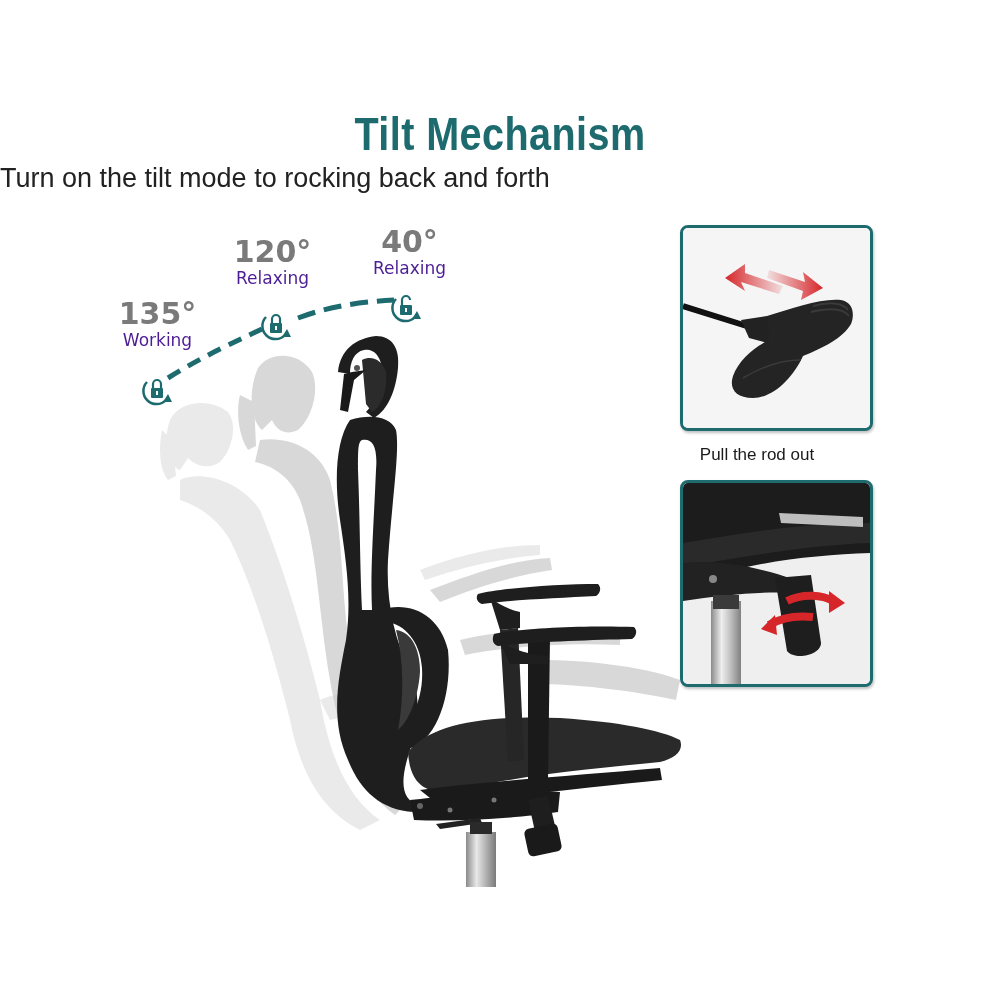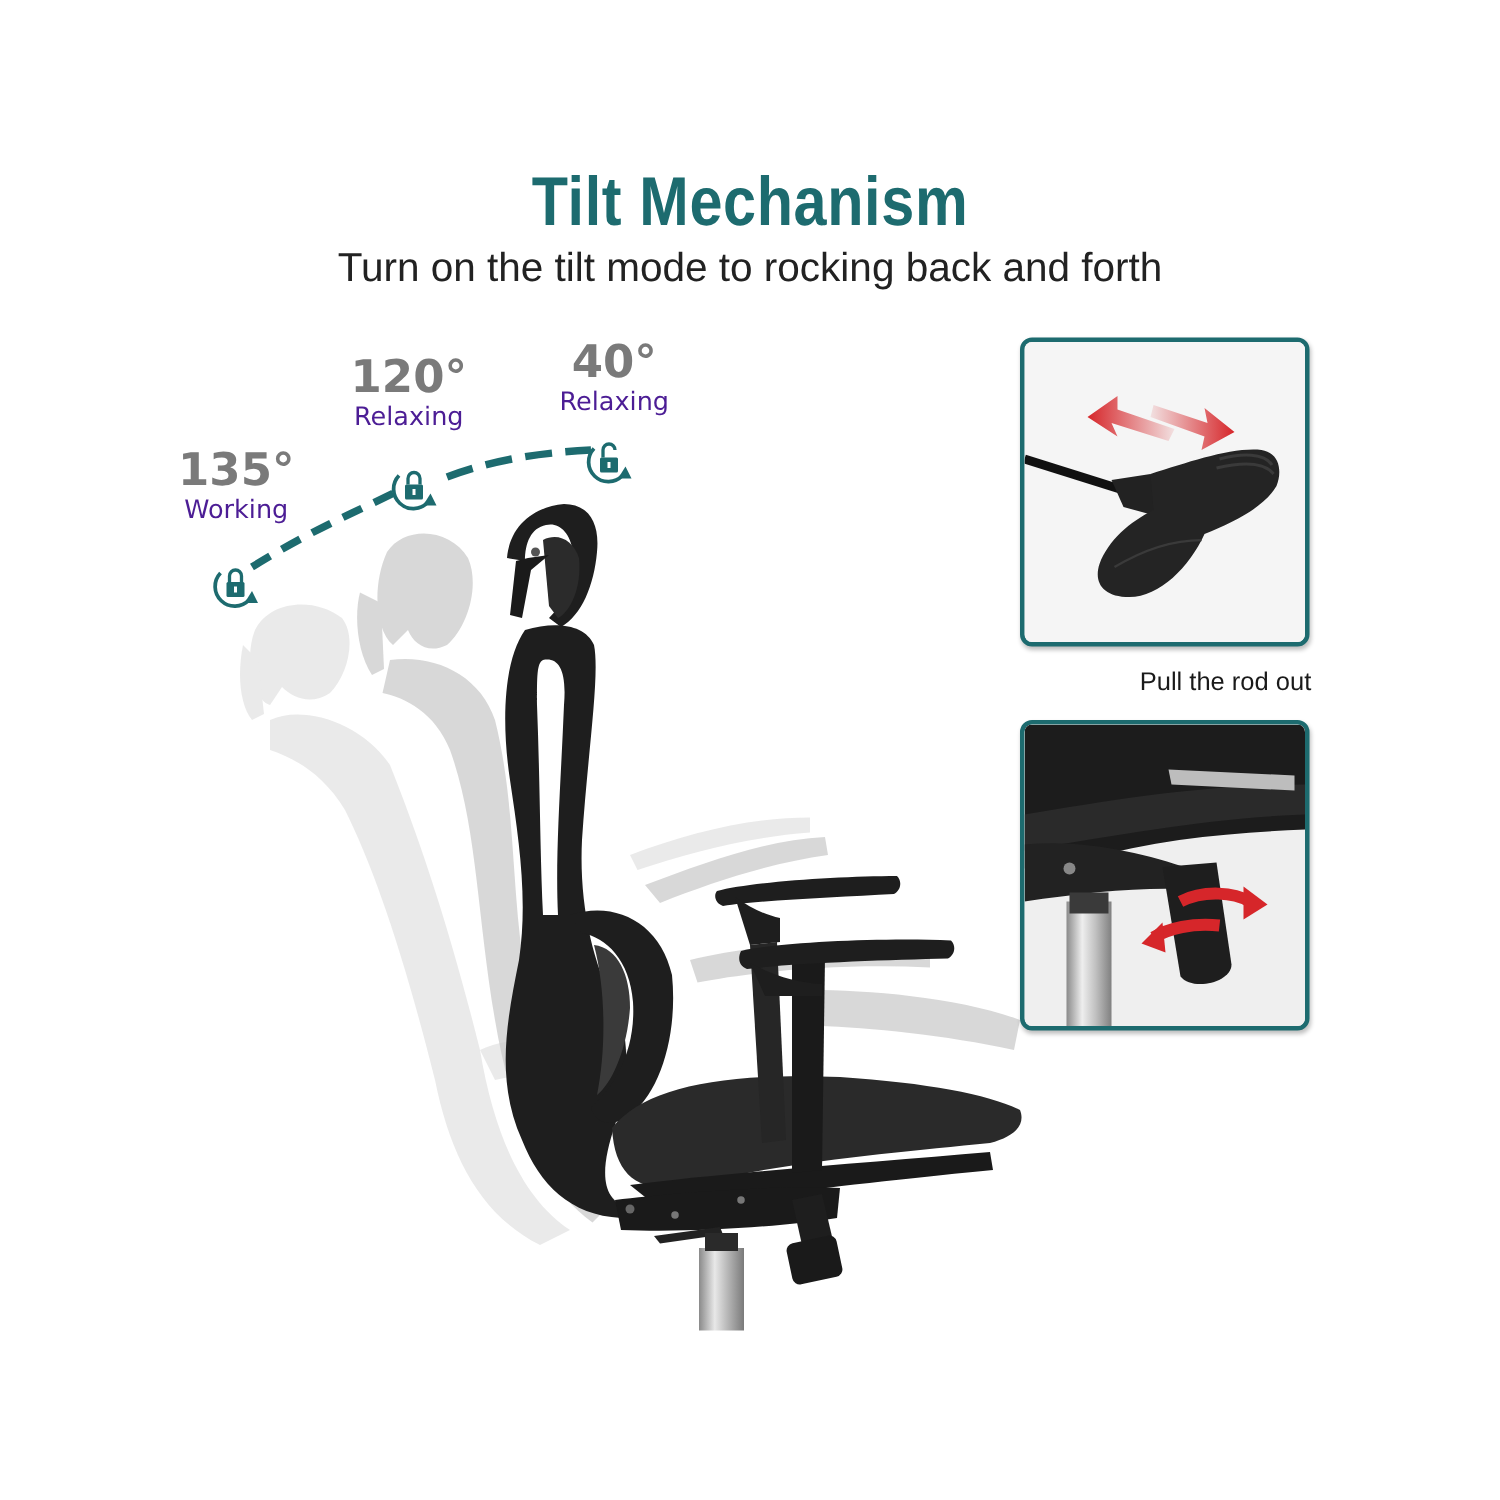--- a/index.html
+++ b/index.html
@@ -4,21 +4,21 @@
 <style>
   html, body { margin: 0; padding: 0; background: #ffffff; }
   body { width: 1000px; height: 1000px; position: relative; overflow: hidden; font-family: "Liberation Sans", sans-serif; }
   .title {
     position: absolute; left: 0; width: 1000px; top: 104px; text-align: center;
     font-family: "Liberation Sans", sans-serif; font-weight: 700; font-size: 46px;
     color: #1d6b6f; letter-spacing: 0.5px; transform: scaleX(0.86); transform-origin: center;
     line-height: 60px;
   }
   .subtitle {
-    position: absolute; left: 0; width: 1000px; top: 160px; text-align: center;
+    position: absolute; left: 0; width: 1000px; top: 160px; text-align: left;
     font-size: 27px; color: #222222; line-height: 36px;
   }
   .angle-group { position: absolute; text-align: center; color: #333; }
   .angle-num { font-size: 30px; color: #7a7a7a; line-height: 32px; font-family: "DejaVu Sans", sans-serif; font-weight: 700; }
   .angle-lbl { font-size: 17px; color: #4c1d95; line-height: 20px; font-family: "DejaVu Sans", sans-serif; }
   .scene { position: absolute; left: 0; top: 0; width: 1000px; height: 1000px; }
   .frame {
     position: absolute; border: 3px solid #1d6b6f; border-radius: 8px; overflow: hidden;
     box-shadow: 1px 2px 3px rgba(0,0,0,0.25); background: #f4f4f4;
   }
@@ -161,21 +161,21 @@
       <polygon points="140,60 118,72 120,63 84,50 86,42 122,54 120,44" fill="url(#arrR)"></polygon>
     </g>
     <path d="M0,78 L70,100" stroke="#111" stroke-width="6"></path>
     <path d="M58,92 L84,88 L96,100 L88,116 L66,110 Z" fill="#222"></path>
     <path d="M84,88 C110,80 138,70 158,72 C170,74 172,86 168,96 C160,110 140,120 120,128 C110,150 90,170 70,170 C52,170 46,160 50,148 C56,132 70,120 86,112 Z" fill="#242424"></path>
     <path d="M130,78 C145,74 160,74 165,82" stroke="#3a3a3a" stroke-width="2" fill="none"></path>
     <path d="M128,84 C145,80 160,80 166,88" stroke="#3a3a3a" stroke-width="2" fill="none"></path>
     <path d="M60,150 C80,138 100,132 118,132" stroke="#3a3a3a" stroke-width="1.5" fill="none"></path>
   </svg>
 </div>
-<div class="caption" style="left:720px; top:444px; width:194px;">Pull the rod out</div>
+<div class="caption" style="left:660px; top:444px; width:194px;">Pull the rod out</div>
 
 <div class="frame" style="left:680px; top:480px; width:187px; height:201px;">
   <svg width="187" height="201" viewBox="0 0 187 201" xmlns="http://www.w3.org/2000/svg">
     <defs>
       <linearGradient id="pole2" x1="0" x2="1">
           <stop offset="0" stop-color="#8a8a8a"></stop>
           <stop offset="0.35" stop-color="#eeeeee"></stop>
           <stop offset="0.65" stop-color="#c0c0c0"></stop>
           <stop offset="1" stop-color="#808080"></stop>
         </linearGradient>

